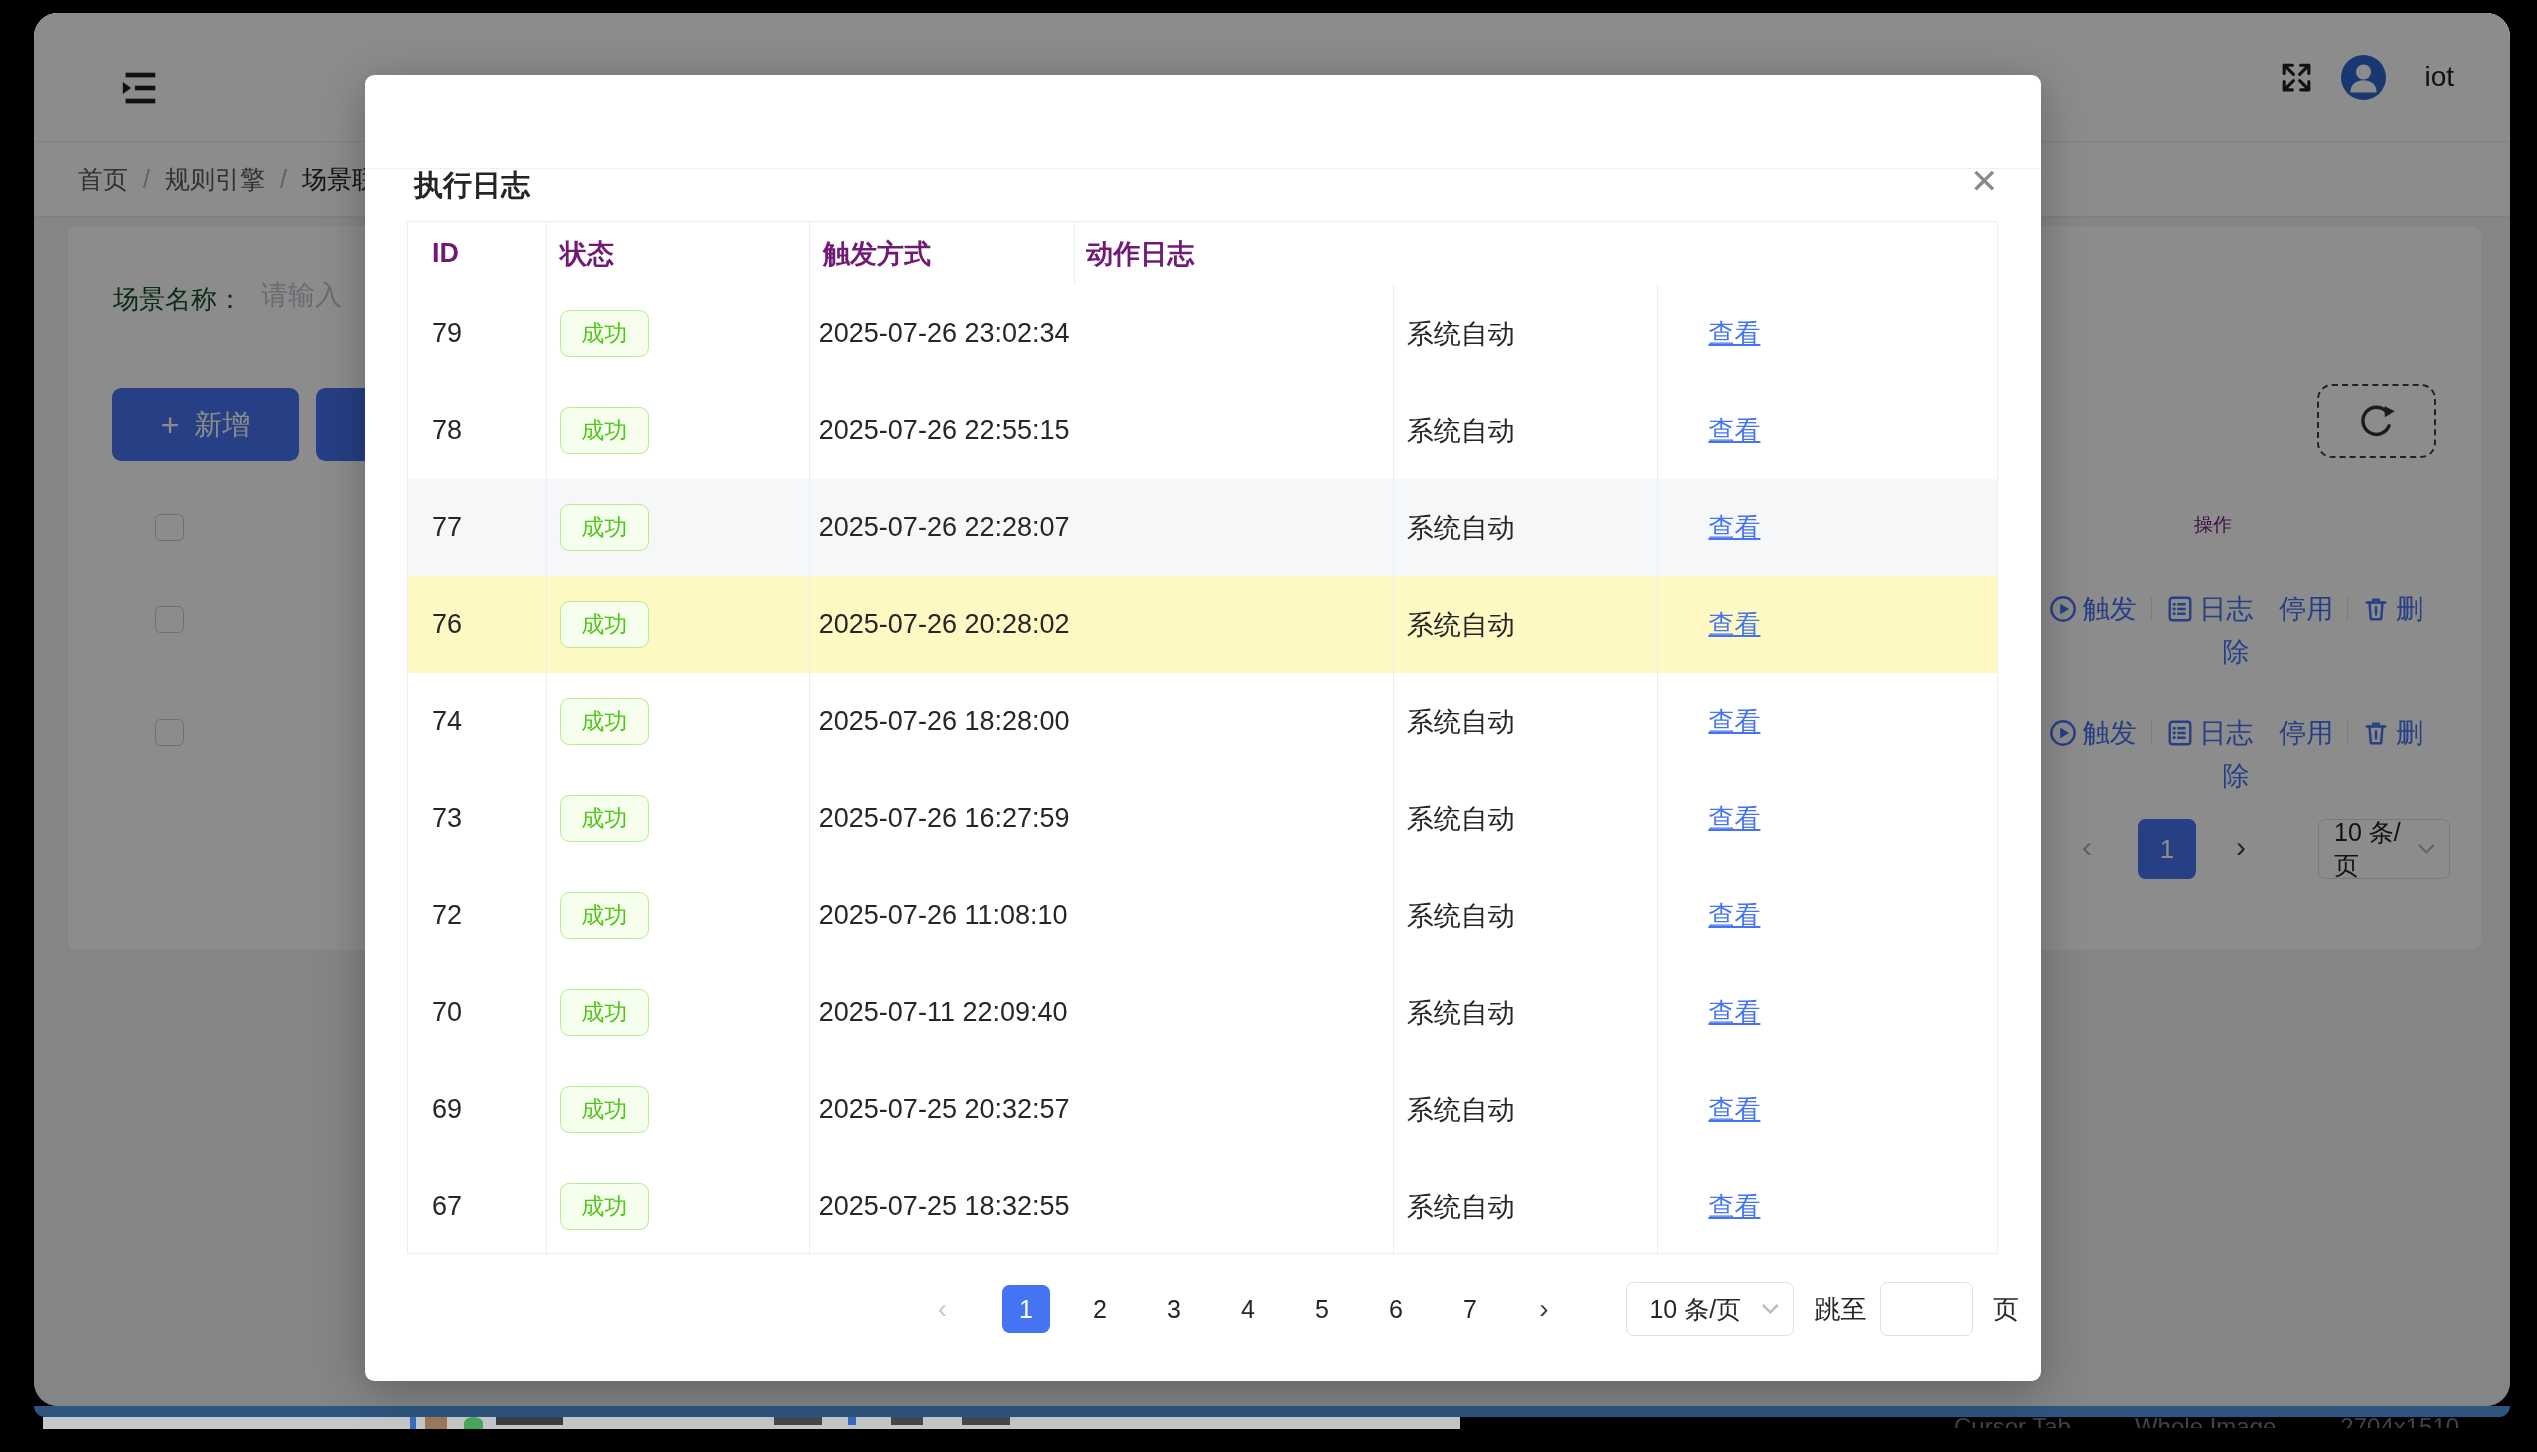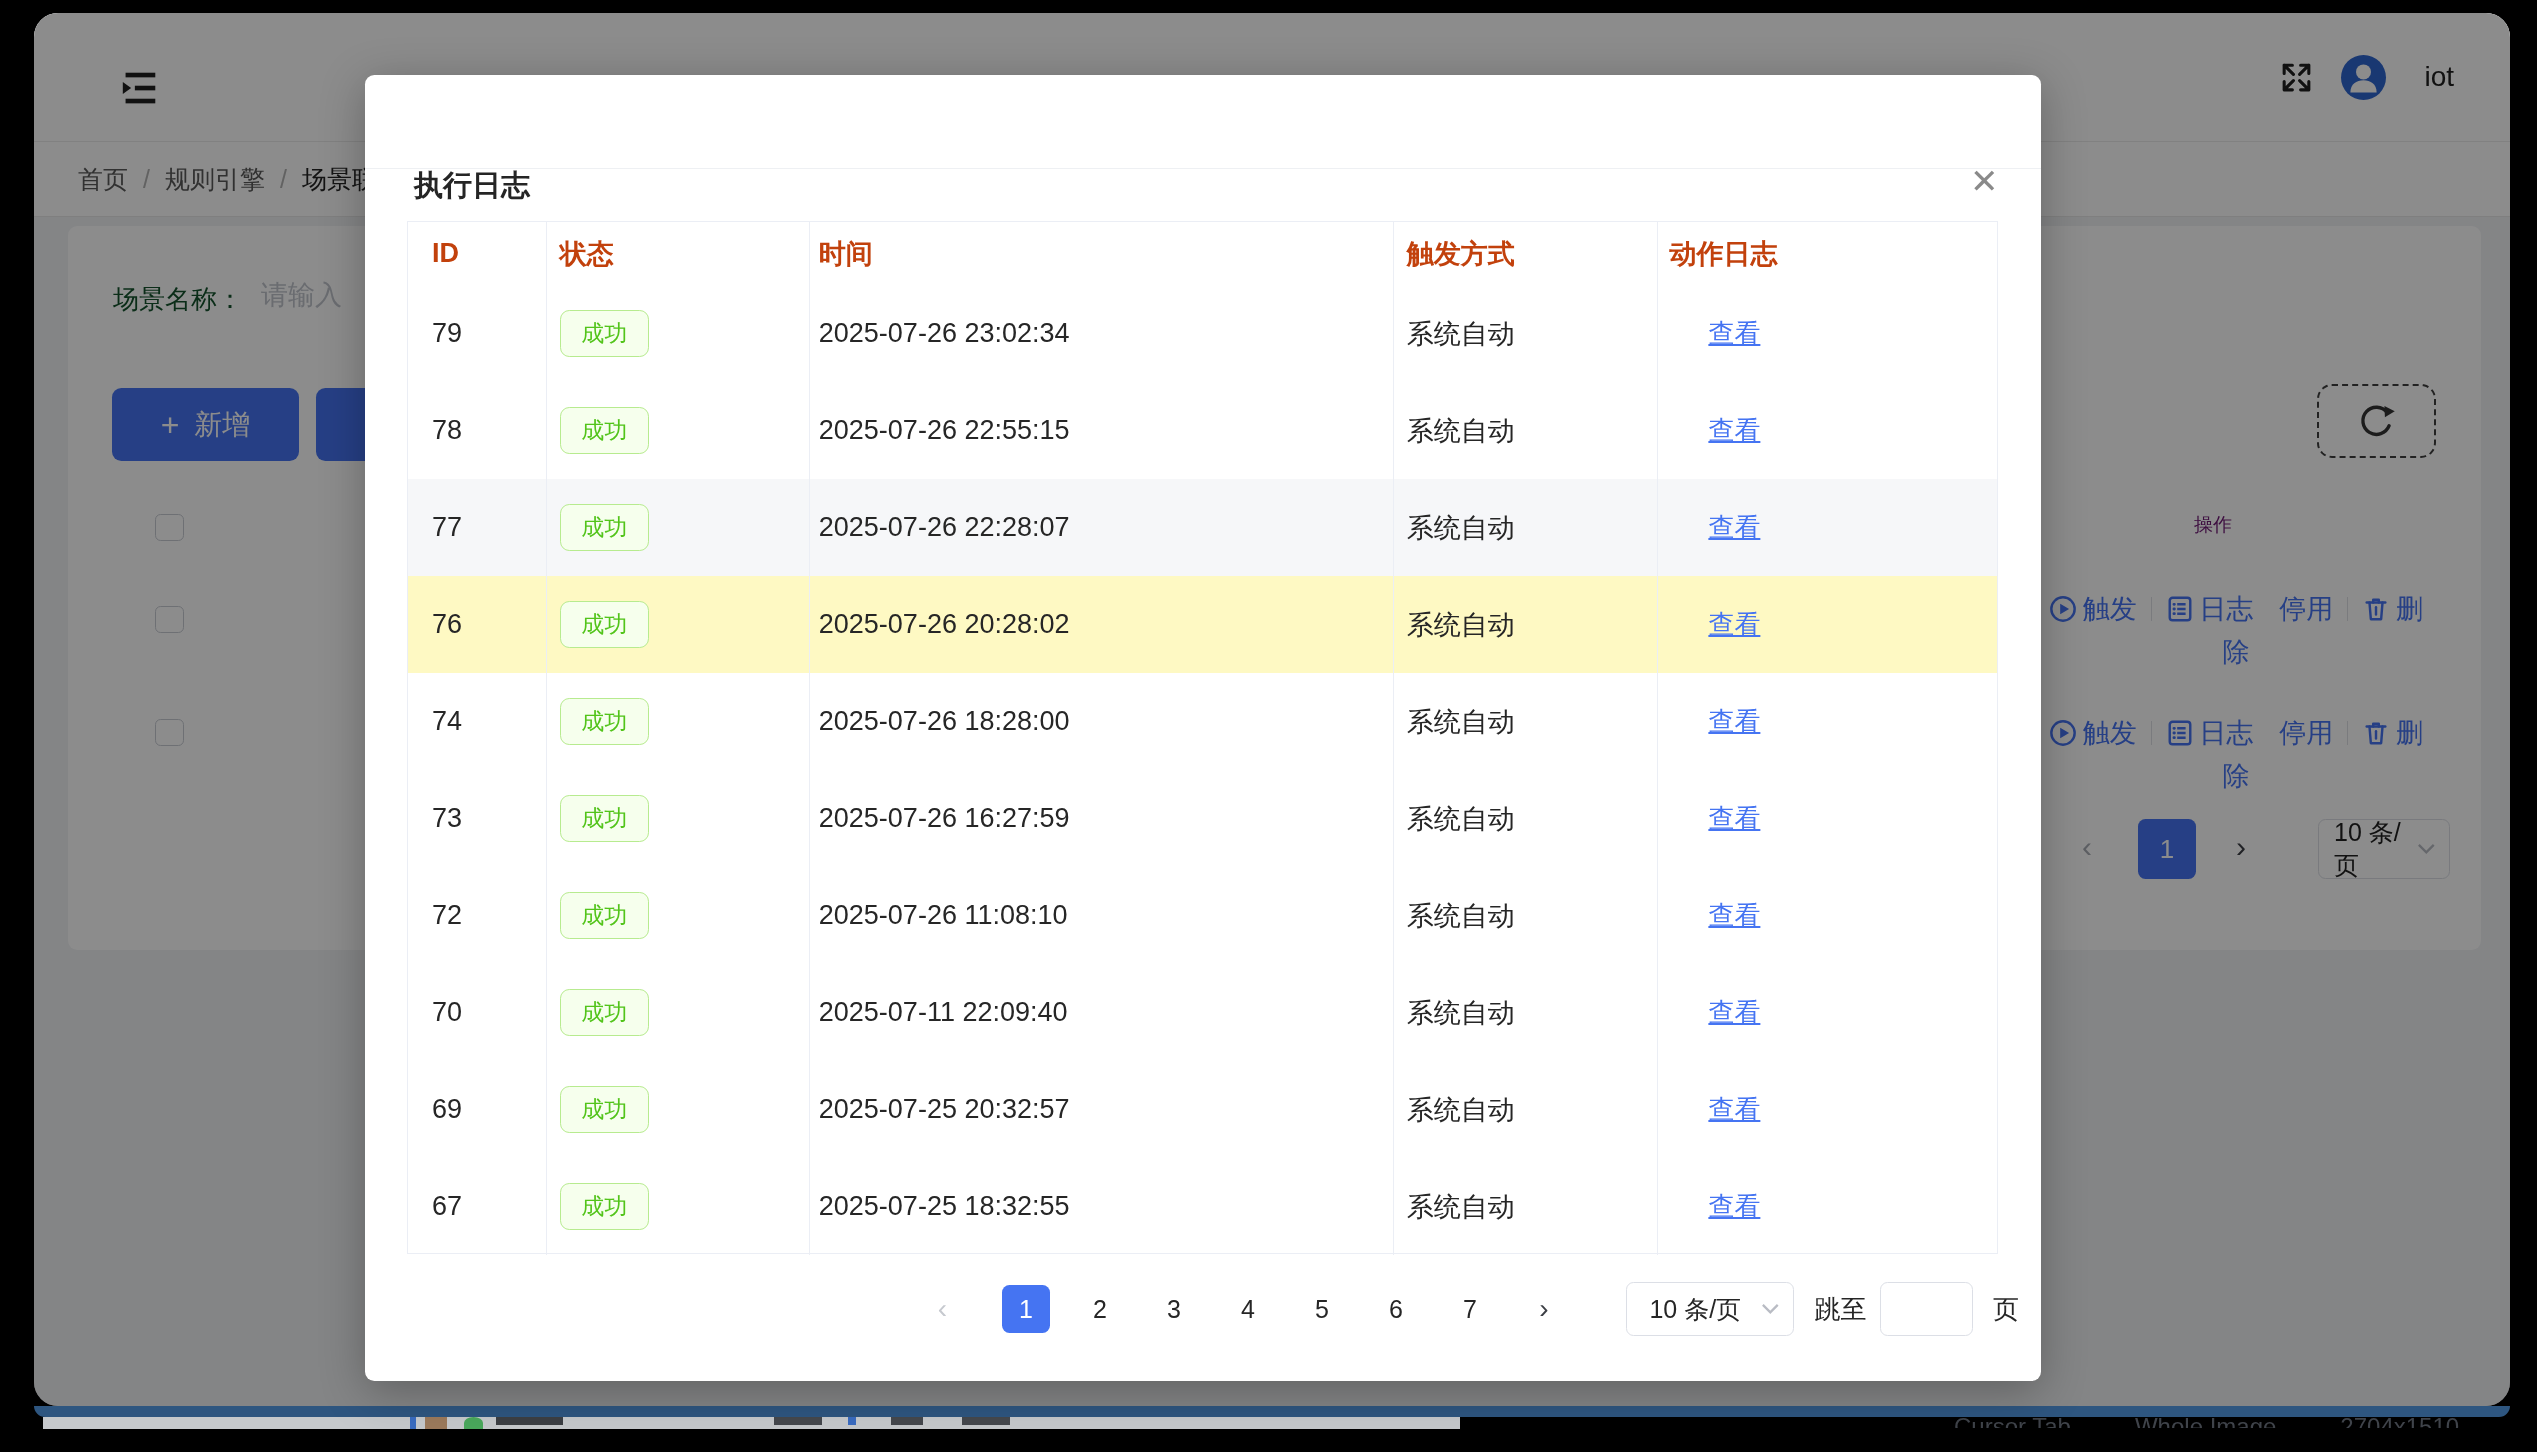--- a/index.html
+++ b/index.html
@@ -66,21 +66,21 @@
   .trow,.thead{display:flex;width:100%;}
   .thead{height:63px;}
   .trow{height:97px;}
   .cell{display:flex;align-items:center;box-sizing:border-box;border-right:0.9px solid #ebeef5;height:100%;}
   .cell.c5{border-right:none;}
   .c1{width:139px;padding-left:24px;}
   .c2{width:263px;padding-left:13px;}
   .c3{width:585px;padding-left:9.3px;}
   .c4{width:265px;padding-left:13px;}
   .c5{width:339px;padding-left:50px;}
-  .thead .cell{font-size:27px;font-weight:600;color:#c2410c;}
+  .thead .cell{font-size:27px;font-weight:600;color:#701a75;}
   .thead .c5{padding-left:11.2px;text-align:right;}
   .trow .cell{font-size:27px;color:#262626;}
   .trow.shade-a{background:#f6f7f9;}
   .trow.shade-b{background:#fef9c3;}
   .status-badge{display:inline-block;width:89px;height:47px;line-height:45px;text-align:center;border:1.9px solid #b7eb8f;background:#f6ffed;color:#52c41a;border-radius:9.3px;font-size:23px;box-sizing:border-box;}
   .view-link{color:#4574f2;text-decoration:underline;font-size:26px;cursor:pointer;}
 
   .modal-pg{position:absolute;left:559px;top:1204px;height:60px;display:flex;align-items:center;}
   .pg-prev{width:37px;text-align:center;color:#c6c9cf;font-size:28px;cursor:default;}
   .pg-pages{display:flex;align-items:center;margin-left:41px;}
@@ -215,21 +215,20 @@
 
 <div class="abs modal">
   <div class="modal-title">执行日志</div>
   <div class="modal-close">✕</div>
   <div class="modal-divider"></div>
 
   <div class="log-table">
     <div class="thead">
       <div class="cell c1">ID</div>
       <div class="cell c2">状态</div>
-      <div class="cell c3">时间</div>
       <div class="cell c4">触发方式</div>
       <div class="cell c5">动作日志</div>
     </div>
     <div>
         <div class="trow">
           <div class="cell c1">79</div>
           <div class="cell c2">
             <span class="status-badge">成功</span>
           </div>
           <div class="cell c3">2025-07-26 23:02:34</div>

